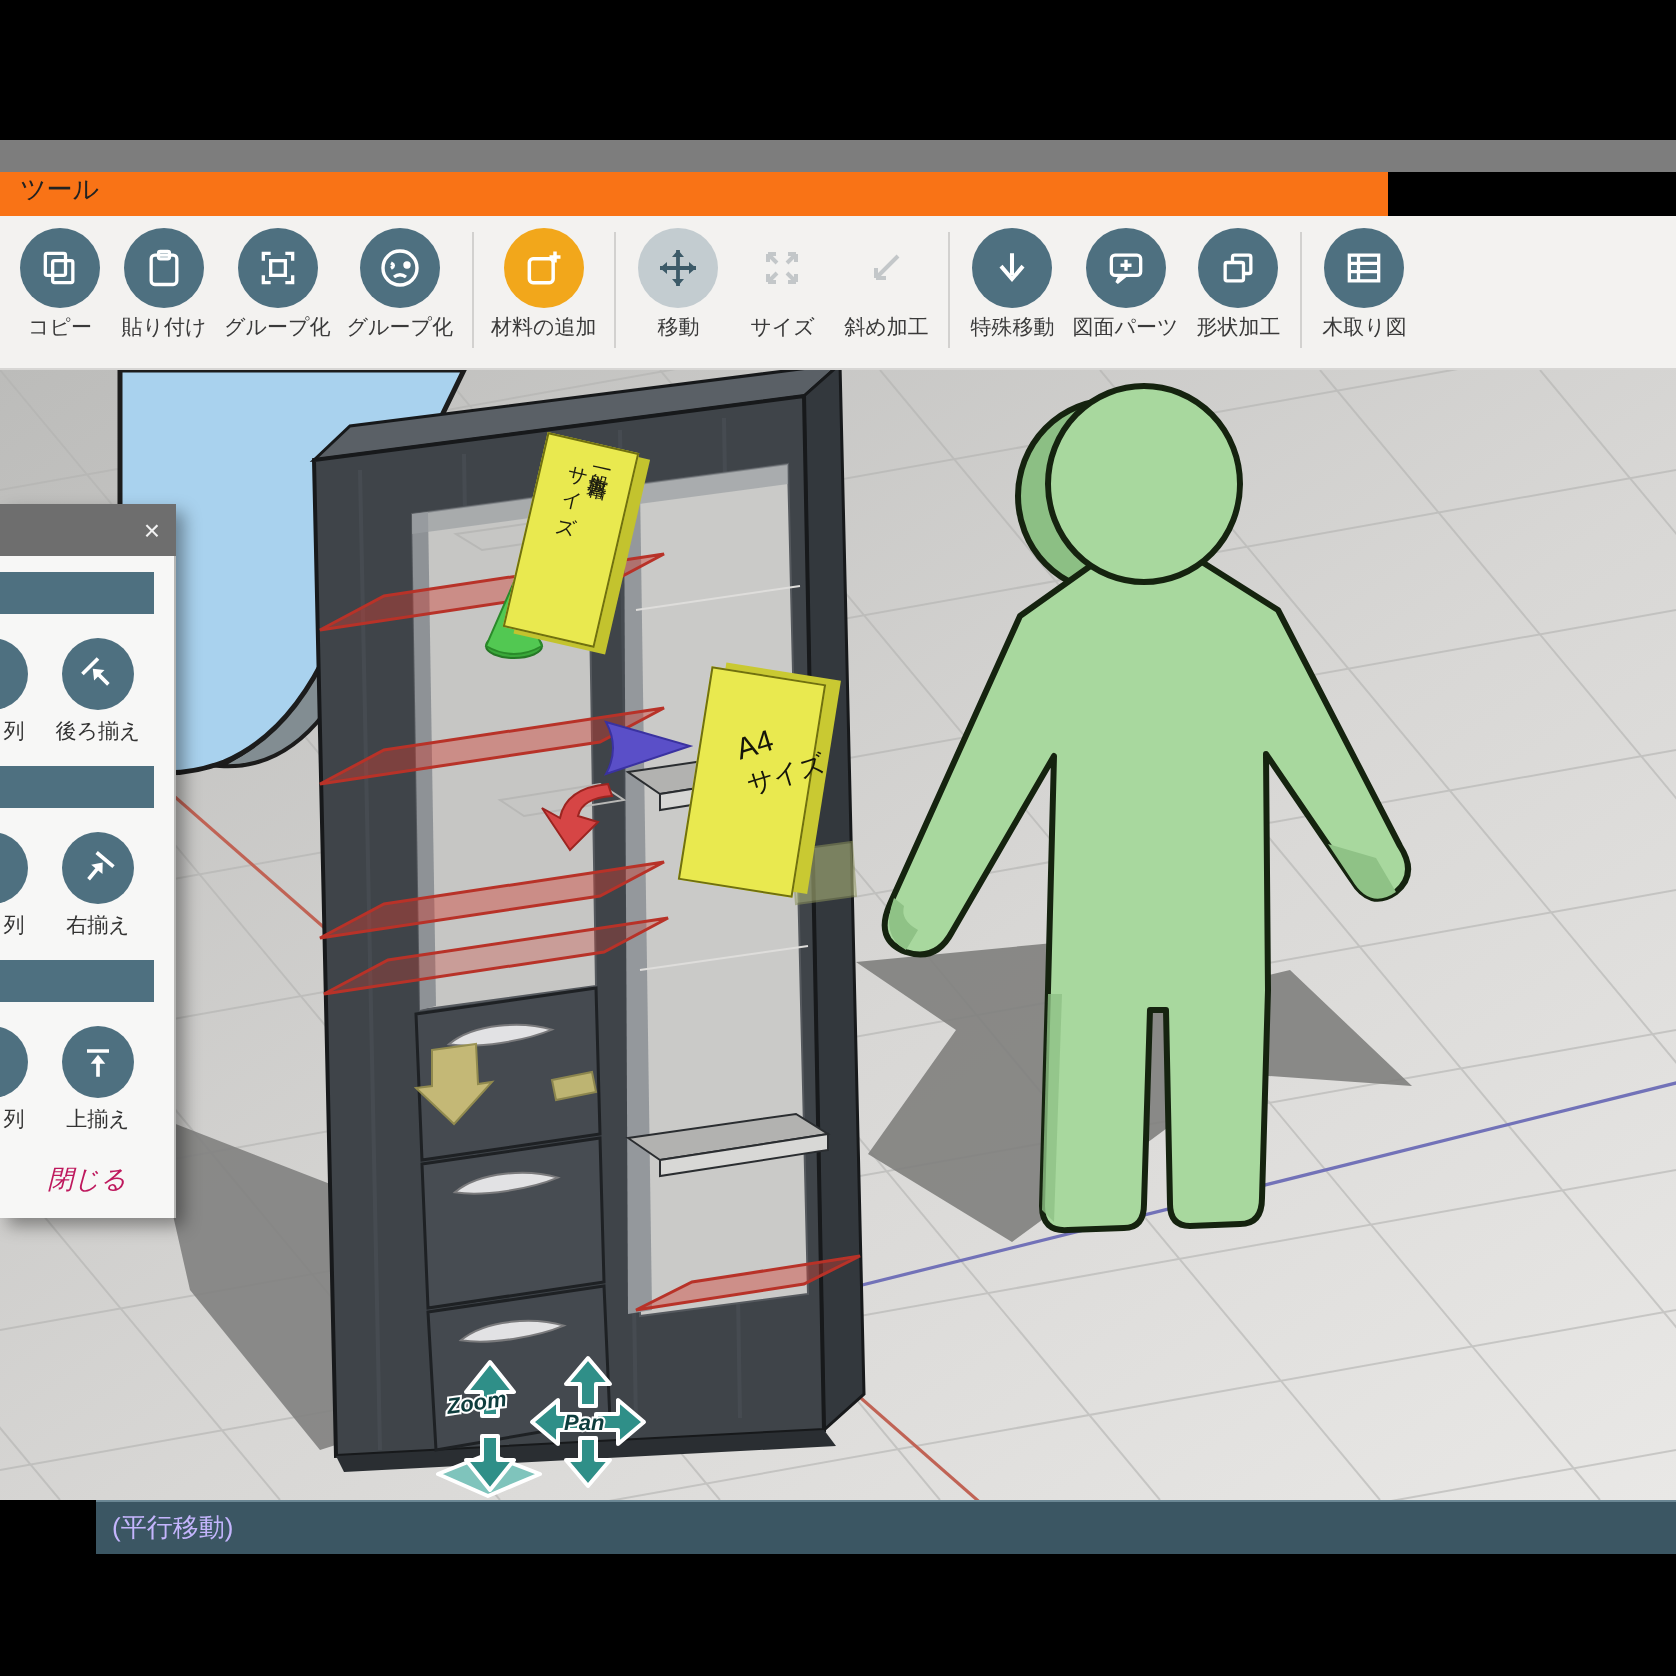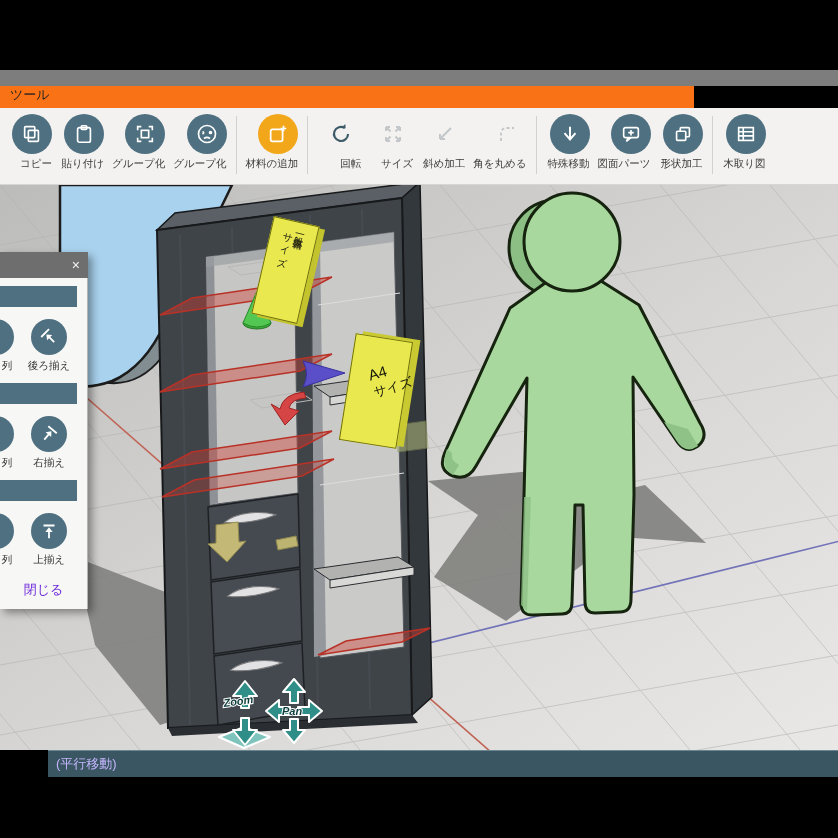--- a/index.html
+++ b/index.html
@@ -9,21 +9,21 @@
 
   
   #top-black{left:0;top:0;width:838px;height:70px;background:#000;}
   #titlebar{left:0;top:70px;width:838px;height:16px;background:#7d7d7d;}
   #menubar{left:0;top:86px;width:694px;height:22px;background:#f97316;
            display:flex;padding-left:10px;box-sizing:border-box;
            font-size:13px;color:#222;}
   #toolbar{left:0;top:108px;width:838px;height:77px;background:#f3f2f0;
            border-bottom:1px solid #d7d6d4;display:flex;align-items:flex-start;
            padding:6px 0 0 4px;box-sizing:border-box;}
-  .ti{display:flex;flex-direction:column;align-items:flex-end;padding:0 4px;min-width:44px;}
+  .ti{display:flex;flex-direction:column;align-items:center;padding:0 4px;min-width:44px;}
   .ic{width:40px;height:40px;border-radius:50%;background:#4e7080;color:#fff;
       display:flex;align-items:center;justify-content:center;}
   .ti .lbl{font-size:10.5px;color:#3a3a3a;margin-top:3px;white-space:nowrap;}
   .ti.accent .ic{background:#f2a71b;}
   .ti.pressed .ic{background:#c3ccd0;color:#3c5a68;}
   .ti.plain .ic{background:transparent;color:#3c5a68;}
   .ti.disabled .ic{background:transparent;color:#c3c7c9;}
   .tsep{width:1px;height:58px;background:#d2d1cf;margin:2px 5px 0 5px;flex:none;}
 
   
@@ -52,21 +52,21 @@
   #panel-body{background:#f7f7f6;border-right:1px solid #b5b5b3;padding:8px 0 10px 0;}
   .sec-head{height:21px;background:#4e7080;margin:0 10px 12px 0;}
   .sec-btns{display:flex;align-items:flex-start;margin-bottom:10px;}
   .pbtn{display:flex;flex-direction:column;align-items:center;width:58px;}
   .pbtn.partial{width:20px;overflow:visible;}
   .pcirc{width:36px;height:36px;border-radius:50%;background:#4e7080;flex:none;
          display:flex;align-items:center;justify-content:center;color:#fff;}
   .pbtn.partial .pcirc{margin-left:-28px;}
   .plab{font-size:10.5px;color:#333;margin-top:4px;white-space:nowrap;}
   .pbtn.partial .plab{margin-left:-6px;}
-  #panel-close-link{text-align:center;font-size:13px;color:#6d28d9;margin-top:14px;}
+  #panel-close-link{text-align:center;font-size:13px;color:#be185d;margin-top:14px;font-style:italic;}
 
   
   #statusbar{left:0;top:750px;width:838px;height:27px;background:#3b5663;
              border-top:1px solid #6b8794;display:flex;align-items:center;
              padding-left:8px;box-sizing:border-box;font-size:13px;color:#c4b5fd;margin-left:48px;}
   #bottom-black{left:0;top:777px;width:838px;height:61px;background:#000;}
 </style>
 </head>
 <body>
 
@@ -128,57 +128,49 @@
       <svg width="22" height="22" viewBox="0 0 24 24" fill="none" stroke="currentColor" stroke-width="1.9">
           <rect x="4" y="7" width="13" height="13" rx="2"></rect>
           <path d="M18 3v6M15 6h6"></path>
         </svg>
     </span>
     <span class="lbl">材料の追加</span>
   </div>
 
   <div class="tsep"></div>
 
-
-  <div class="ti plain">
-    <span class="ic">
-      <svg width="26" height="26" viewBox="0 0 24 24" fill="none" stroke="currentColor" stroke-width="2">
-          <path d="M18.5 12a6.5 6.5 0 1 1-3-5.5"></path>
-          <path d="M16 2.8l.2 4-4-.4z" fill="currentColor" stroke="none"></path>
-        </svg>
-    </span>
-    <span class="lbl">回転</span>
-  </div>
+  <div class="ti pressed">
+    <span class="ic">
+      <svg width="24" height="24" viewBox="0 0 24 24" fill="none" stroke="currentColor" stroke-width="1.9">
+          <path d="M12 3v18M3 12h18"></path>
+          <path d="M12 3l-3 3.5h6zM12 21l-3-3.5h6zM3 12l3.5-3v6zM21 12l-3.5-3v6z" fill="currentColor" stroke="none"></path>
+        </svg>
+    </span>
+    <span class="lbl">移動</span>
+  </div>
+
 
   <div class="ti disabled">
     <span class="ic">
       <svg width="24" height="24" viewBox="0 0 24 24" fill="none" stroke="currentColor" stroke-width="2">
           <path d="M9.5 9.5L5 5M5 5v4M5 5h4M14.5 14.5L19 19M19 19v-4M19 19h-4M14.5 9.5L19 5M19 5v4M19 5h-4M9.5 14.5L5 19M5 19v-4M5 19h4"></path>
         </svg>
     </span>
     <span class="lbl">サイズ</span>
   </div>
 
   <div class="ti disabled">
     <span class="ic">
       <svg width="24" height="24" viewBox="0 0 24 24" fill="none" stroke="currentColor" stroke-width="2">
           <path d="M18 6L7 17M7 17v-5M7 17h5"></path>
         </svg>
     </span>
     <span class="lbl">斜め加工</span>
   </div>
 
-  <div class="ti disabled">
-    <span class="ic">
-      <svg width="24" height="24" viewBox="0 0 24 24" fill="none" stroke="currentColor" stroke-width="1.9" stroke-dasharray="3 2.4">
-          <path d="M6 19v-8a5 5 0 0 1 5-5h8"></path>
-        </svg>
-    </span>
-    <span class="lbl">角を丸める</span>
-  </div>
 
   <div class="tsep"></div>
 
   <div class="ti normal">
     <span class="ic">
       <svg width="22" height="22" viewBox="0 0 24 24" fill="none" stroke="currentColor" stroke-width="2.2">
           <path d="M12 4v12M6 11l6 7 6-7"></path>
         </svg>
     </span>
     <span class="lbl">特殊移動</span>

